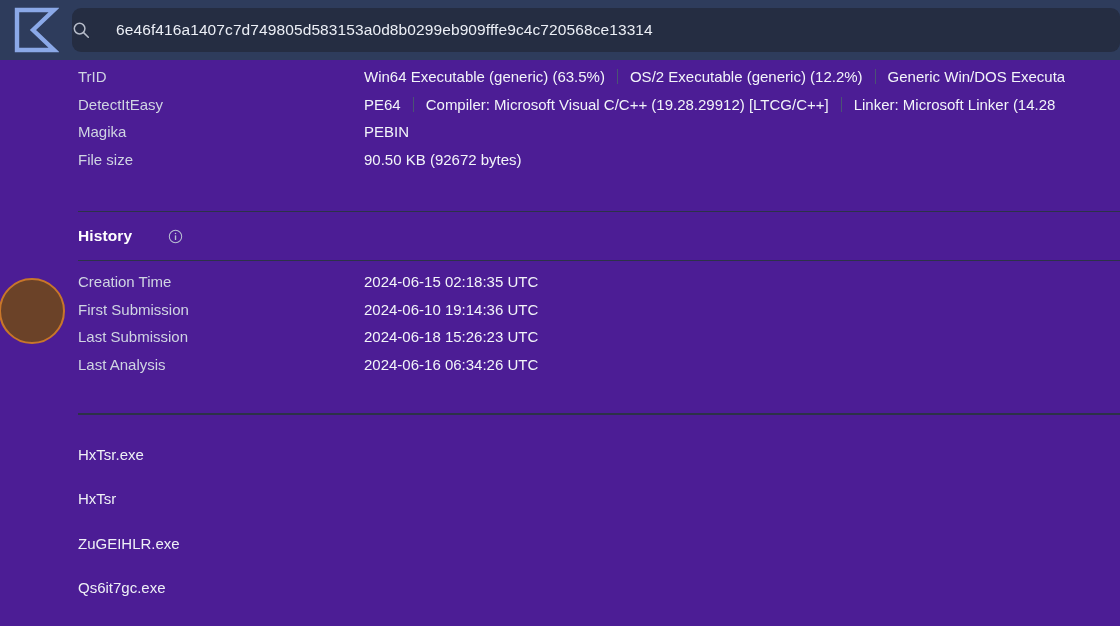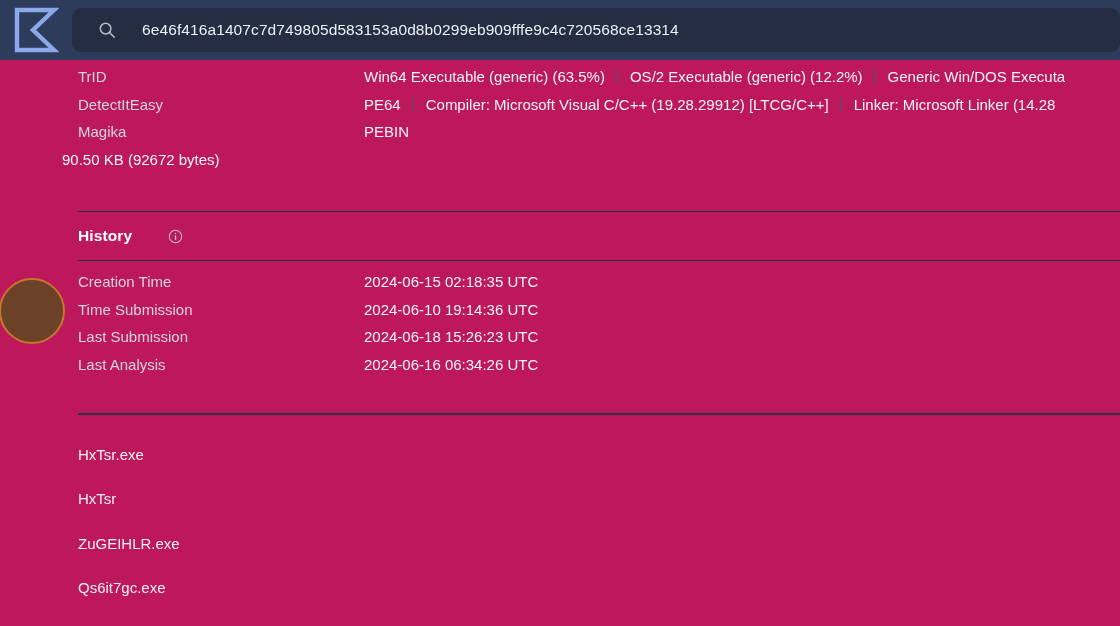--- a/index.html
+++ b/index.html
@@ -37,21 +37,20 @@
 
   .searchbar {
     flex: 1 1 auto;
     height: 44px;
     margin-right: 0;
     background: #252d42;
     border-radius: 9px;
     display: flex;
     align-items: center;
     box-sizing: border-box;
-    padding-left: 26px;
     overflow: hidden;
   }
   .search-icon {
     flex: 0 0 auto;
     width: 18px;
     height: 18px;
     margin-right: 26px;
     opacity: .78;
   }
   .search-icon svg { display:block; }
@@ -60,21 +59,21 @@
     font-size: 15.5px;
     letter-spacing: .1px;
     white-space: nowrap;
     overflow: hidden;
   }
 
   
   .page {
     position: relative;
     height: 566px;
-    background: #be185d;
+    background: #4c1d95;
     overflow: hidden;
   }
 
   .content {
     position: absolute;
     left: 62px;
     right: 0;
     top: 0;
     bottom: 0;
   }
@@ -209,20 +208,21 @@
         <div class="kv-key">DetectItEasy</div>
         <div class="kv-val"><span>PE64</span><span class="sep"></span><span>Compiler: Microsoft Visual C/C++ (19.28.29912) [LTCG/C++]</span><span class="sep"></span><span>Linker: Microsoft Linker (14.28</span></div>
       </div>
 
       <div class="kv-row">
         <div class="kv-key">Magika</div>
         <div class="kv-val">PEBIN</div>
       </div>
 
       <div class="kv-row">
+        <div class="kv-key">File size</div>
         <div class="kv-val">90.50 KB (92672 bytes)</div>
       </div>
 
     </div>
 
     <div class="section" style="margin-top:33px;">
       <div class="divider"></div>
       <div class="section-title-bar">
         <span class="section-title">History</span>
         <span class="info-icon">
@@ -234,21 +234,21 @@
         </span>
       </div>
       <div class="divider"></div>
 
       <div class="kv-block" style="padding-top:12px;">
         <div class="kv-row">
           <div class="kv-key">Creation Time</div>
           <div class="kv-val">2024-06-15 02:18:35 UTC</div>
         </div>
         <div class="kv-row">
-          <div class="kv-key">Time Submission</div>
+          <div class="kv-key">First Submission</div>
           <div class="kv-val">2024-06-10 19:14:36 UTC</div>
         </div>
         <div class="kv-row">
           <div class="kv-key">Last Submission</div>
           <div class="kv-val">2024-06-18 15:26:23 UTC</div>
         </div>
         <div class="kv-row">
           <div class="kv-key">Last Analysis</div>
           <div class="kv-val">2024-06-16 06:34:26 UTC</div>
         </div>

